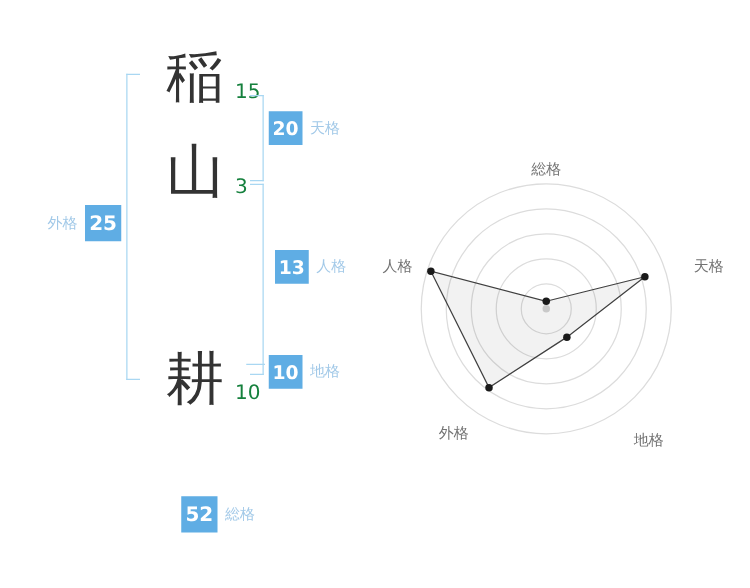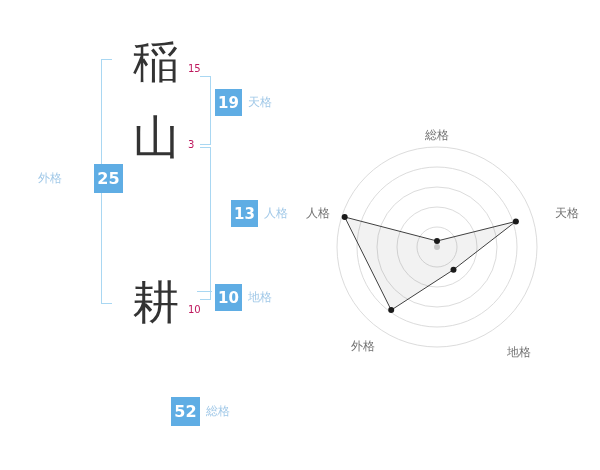--- a/index.html
+++ b/index.html
@@ -4,29 +4,29 @@
 <style>
   html,body{margin:0;padding:0;}
   body{
     width:600px;height:470px;background:#ffffff;position:relative;overflow:hidden;
     font-family:"DejaVu Sans","Liberation Sans",sans-serif;
     --accent:#5fade4; --label:#a2c9e8; --bracket:#a9d7f2;
   }
   .stage{position:absolute;inset:0;}
   .kanji-row{position:absolute;left:133px;display:flex;align-items:flex-start;}
   .kanji{font-size:46px;line-height:1;color:#333333;}
-  .strokes{font-size:10px;color:#be185d;margin-left:9px;margin-top:25px;}
+  .strokes{font-size:16px;color:#15803d;margin-left:9px;margin-top:25px;}
   .bracket{position:absolute;border:0 solid var(--bracket);}
   .bracket.left{border-left-width:1px;border-top-width:1px;border-bottom-width:1px;}
   .bracket.right{border-right-width:1px;border-top-width:1px;border-bottom-width:1px;}
   .tick{position:absolute;height:1px;background:var(--bracket);}
   .badge{position:absolute;display:flex;align-items:center;gap:6px;}
   .badge-box{width:27px;height:27px;background:var(--accent);color:#ffffff;
     font-size:15px;font-weight:bold;display:flex;align-items:center;justify-content:center;}
-  .badge.large .badge-box{width:29px;height:29px;font-size:16px;margin-left:26px;}
+  .badge.large .badge-box{width:29px;height:29px;font-size:16px;}
   .badge-label{font-size:12px;color:var(--label);}
   #radar-svg{position:absolute;left:295px;top:103px;}
   #radar-svg text{font-size:12px;fill:#737373;}
 </style>
 </head>
 <body style="--accent: #5fade4; --label: #a2c9e8; --bracket: #a9d7f2;">
 
 <div class="stage">
 
   <div class="kanji-row" style="top:38px;">
@@ -41,24 +41,24 @@
     <span class="kanji">耕</span>
     <span class="strokes">10</span>
   </div>
 
   <div class="bracket left" style="left:101px;top:59px;width:10px;height:243px;"></div>
   <div class="bracket right" style="left:200px;top:76px;width:10px;height:67px;"></div>
   <div class="bracket right" style="left:200px;top:147px;width:10px;height:151px;"></div>
   <div class="tick" style="left:197px;top:291px;width:15px;"></div>
 
   <div class="badge" style="left:215px;top:89px;">
-    <span class="badge-box">19</span>
+    <span class="badge-box">20</span>
     <span class="badge-label">天格</span>
   </div>
-  <div class="badge" style="left:231px;top:200px;justify-content:flex-end;">
+  <div class="badge" style="left:220px;top:200px;justify-content:flex-end;">
     <span class="badge-box">13</span>
     <span class="badge-label">人格</span>
   </div>
   <div class="badge" style="left:215px;top:284px;">
     <span class="badge-box">10</span>
     <span class="badge-label">地格</span>
   </div>
   <div class="badge large" style="left:38px;top:164px;">
     <span class="badge-label">外格</span>
     <span class="badge-box">25</span>

